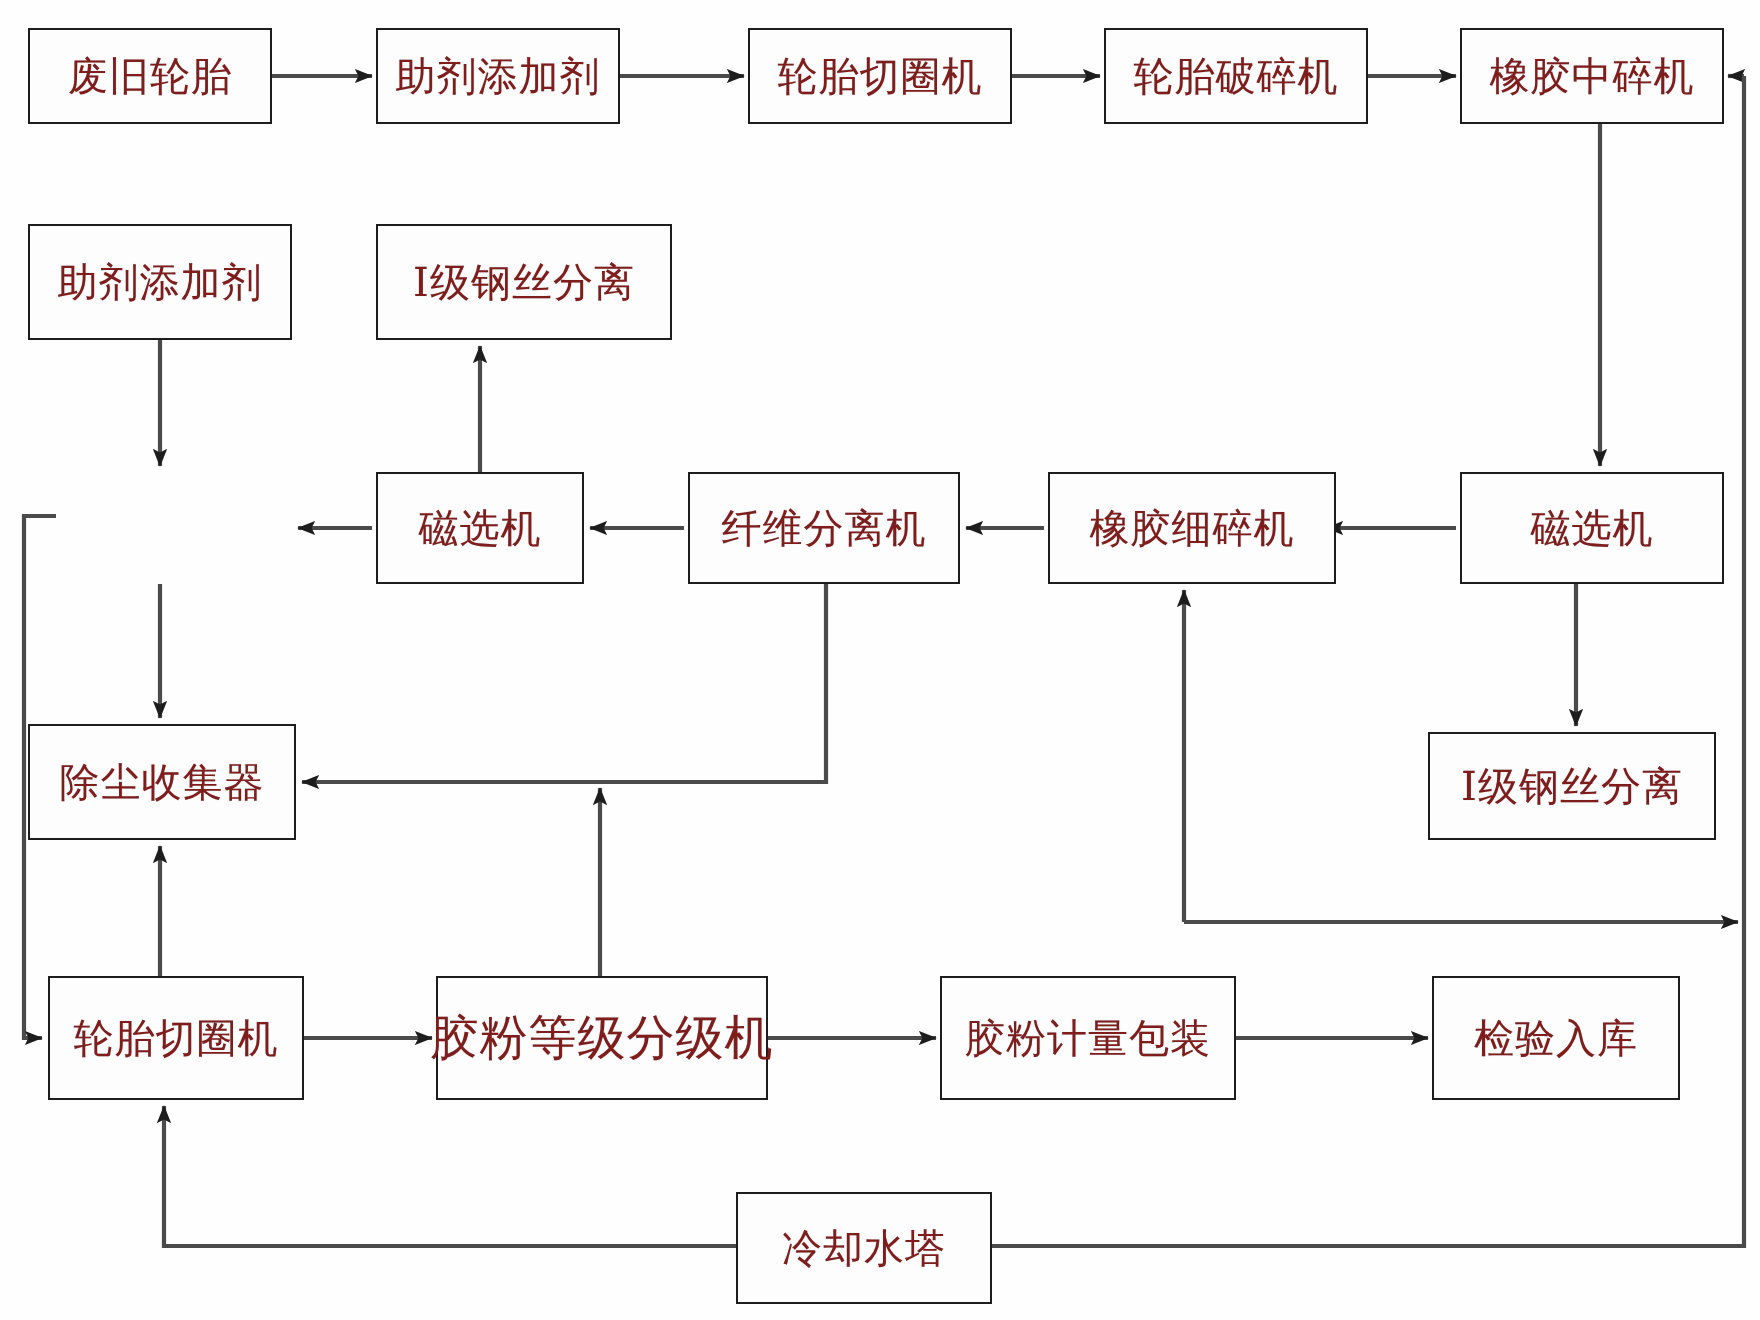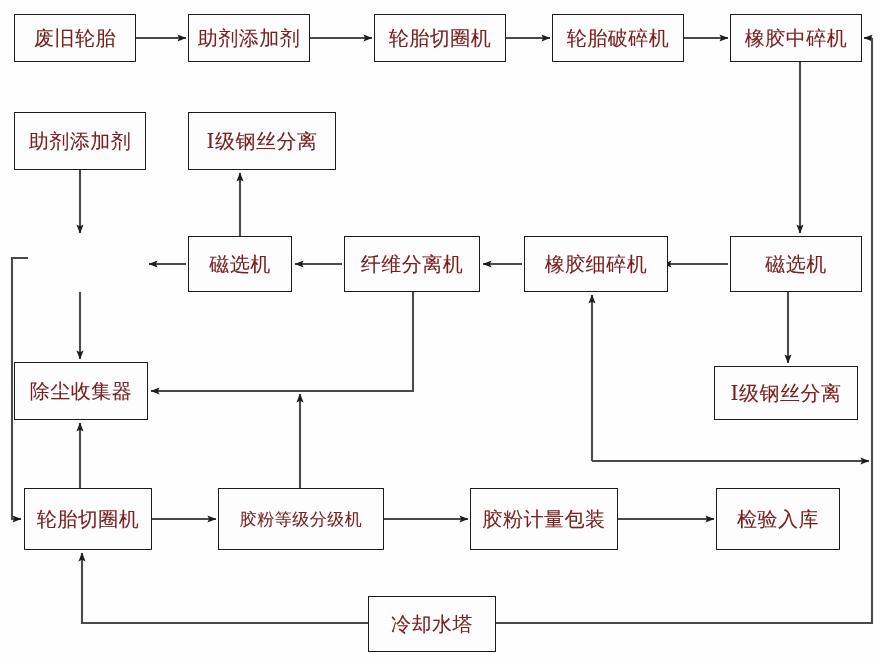--- a/index.html
+++ b/index.html
@@ -37,21 +37,21 @@
     text-align: center;
     white-space: nowrap;
     z-index: 2;
   }
   .node .lbl {
     font-size: 20px;
     font-weight: 400;
     font-family: "DejaVu Serif", "Liberation Serif", serif;
     text-shadow: 0 0 0.5px rgba(0,0,0,0.25);
   }
-  .node.small .lbl { font-size: 17px; }
+  .node.small .lbl { font-size: 24px; }
 </style>
 </head>
 <body>
 
 <div id="canvas">
 
   <svg id="wires" viewBox="0 0 880 660" xmlns="http://www.w3.org/2000/svg">
     <defs>
       <marker id="ah" markerWidth="10" markerHeight="10" refX="8.6" refY="4" orient="auto" markerUnits="userSpaceOnUse">
         <path d="M0,0.4 L9,4 L0,7.6 L1.8,4 Z" fill="#1d1d1d"></path>

